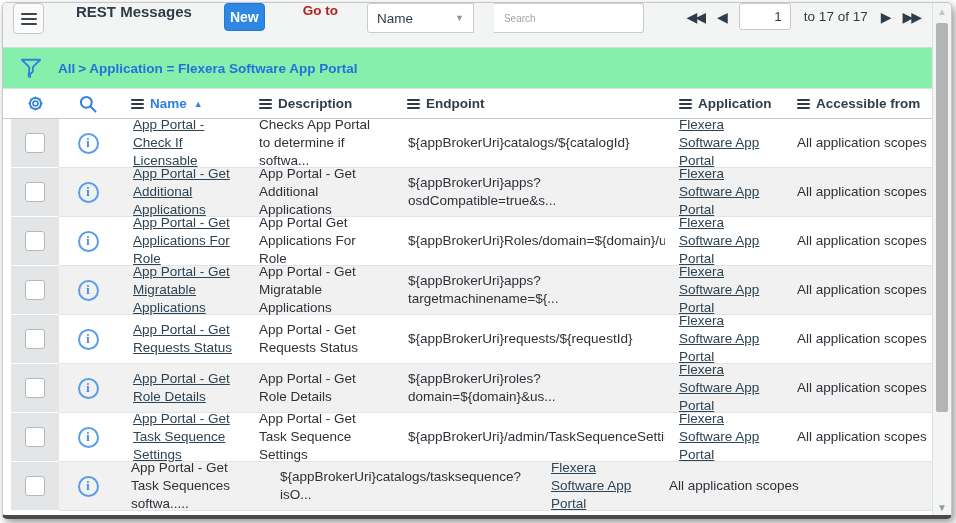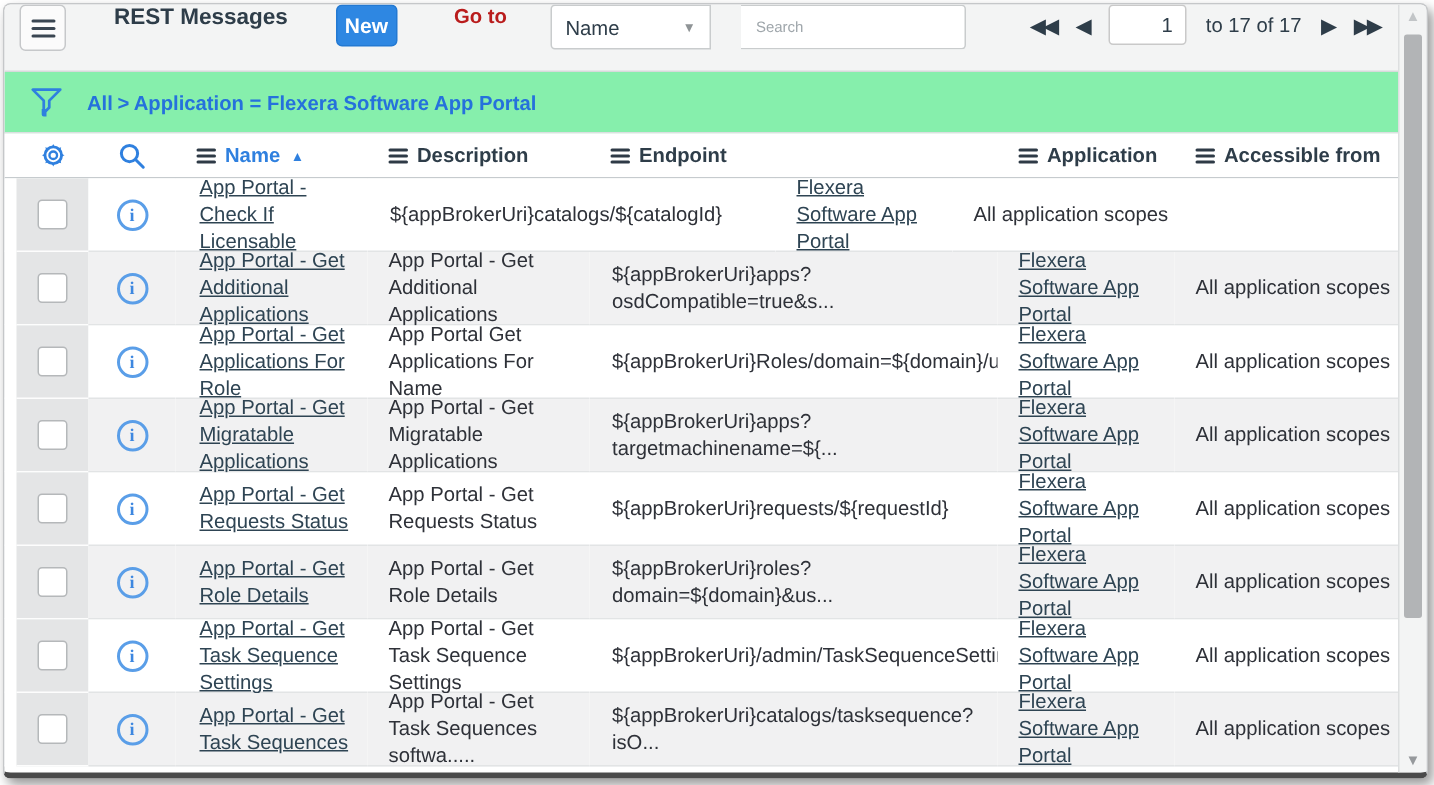--- a/index.html
+++ b/index.html
@@ -209,20 +209,21 @@
     <div class="cell cell-edge"></div>
     <div class="cell cell-gutter">
       <span class="checkbox"></span>
     </div>
     <div class="cell cell-info">
       <span class="info-icon">i</span>
     </div>
     <div class="cell cell-name">
       <a class="row-link">App Portal - Check If Licensable</a>
     </div>
+    <div class="cell cell-desc">Checks App Portal to determine if softwa...</div>
     <div class="cell cell-end">${appBrokerUri}catalogs/${catalogId}</div>
     <div class="cell cell-app">
       <a class="row-link">Flexera Software App Portal</a>
     </div>
     <div class="cell cell-scope">All application scopes</div>
   </div>
 
   <div class="row alt">
     <div class="cell cell-edge"></div>
     <div class="cell cell-gutter">
@@ -246,21 +247,21 @@
     <div class="cell cell-edge"></div>
     <div class="cell cell-gutter">
       <span class="checkbox"></span>
     </div>
     <div class="cell cell-info">
       <span class="info-icon">i</span>
     </div>
     <div class="cell cell-name">
       <a class="row-link">App Portal - Get Applications For Role</a>
     </div>
-    <div class="cell cell-desc">App Portal Get Applications For Name</div>
+    <div class="cell cell-desc">App Portal Get Applications For Role</div>
     <div class="cell cell-end">${appBrokerUri}Roles/domain=${domain}/us...</div>
     <div class="cell cell-app">
       <a class="row-link">Flexera Software App Portal</a>
     </div>
     <div class="cell cell-scope">All application scopes</div>
   </div>
 
   <div class="row alt">
     <div class="cell cell-edge"></div>
     <div class="cell cell-gutter">
@@ -337,23 +338,20 @@
     <div class="cell cell-scope">All application scopes</div>
   </div>
 
   <div class="row alt">
     <div class="cell cell-edge"></div>
     <div class="cell cell-gutter">
       <span class="checkbox"></span>
     </div>
     <div class="cell cell-info">
       <span class="info-icon">i</span>
-    </div>
-    <div class="cell cell-name">
-      <a class="row-link">App Portal - Get Task Sequences</a>
     </div>
     <div class="cell cell-desc">App Portal - Get Task Sequences softwa.....</div>
     <div class="cell cell-end">${appBrokerUri}catalogs/tasksequence?isO...</div>
     <div class="cell cell-app">
       <a class="row-link">Flexera Software App Portal</a>
     </div>
     <div class="cell cell-scope">All application scopes</div>
   </div>
 </div>
   </div>

